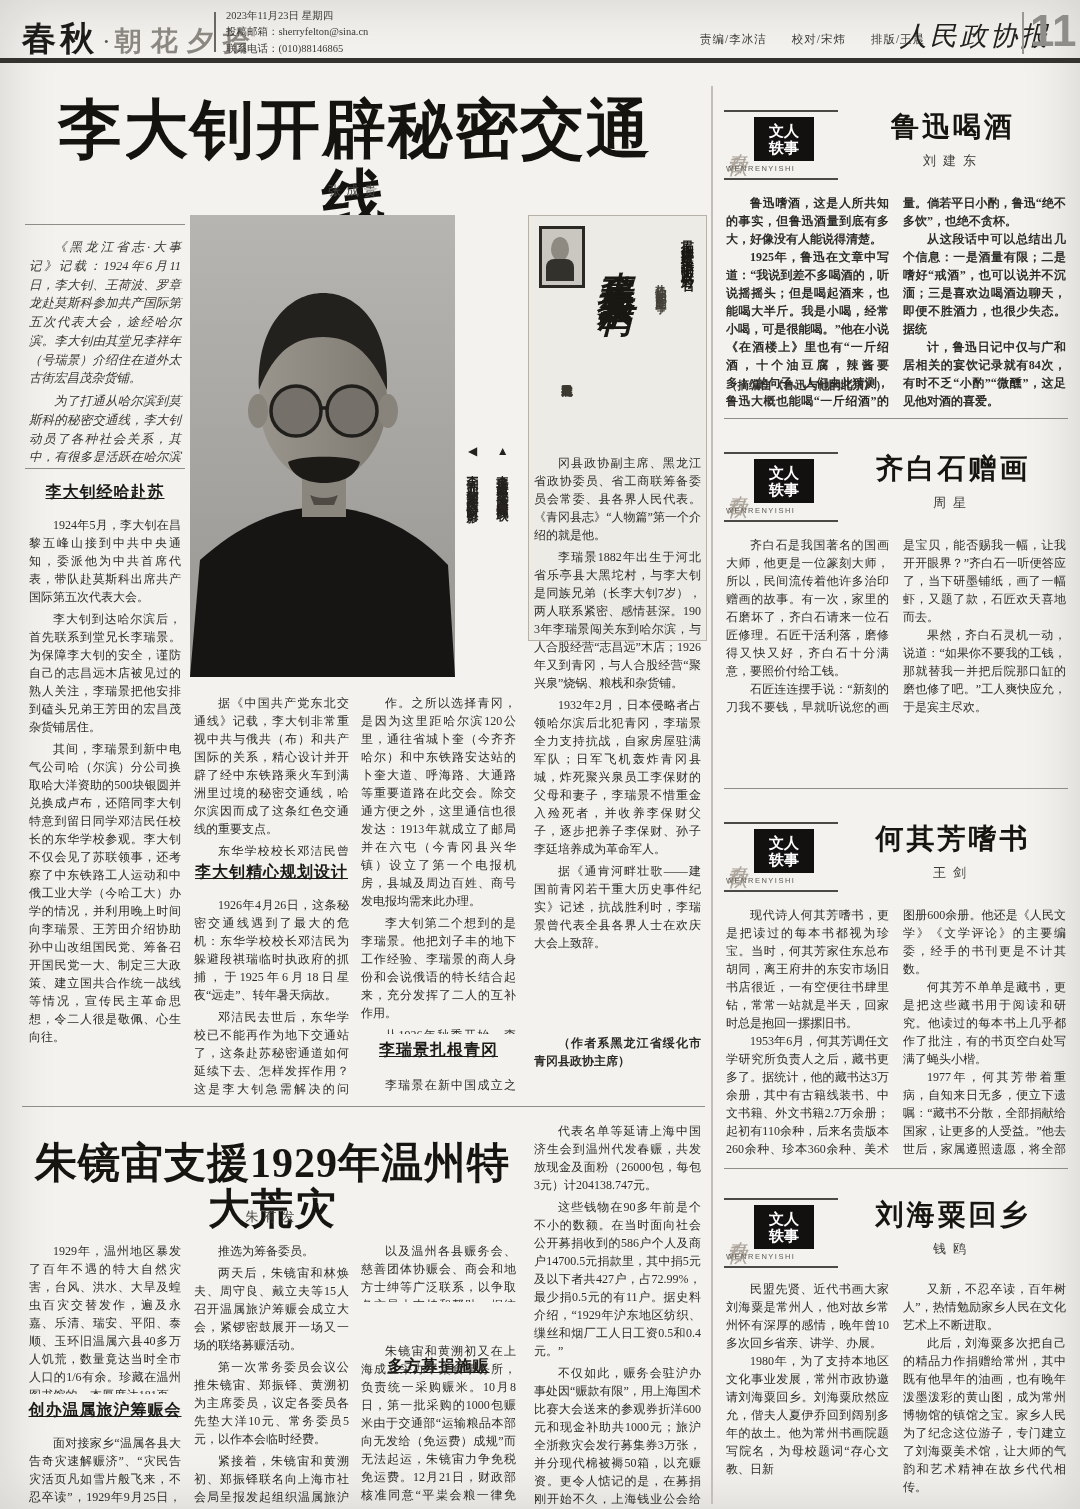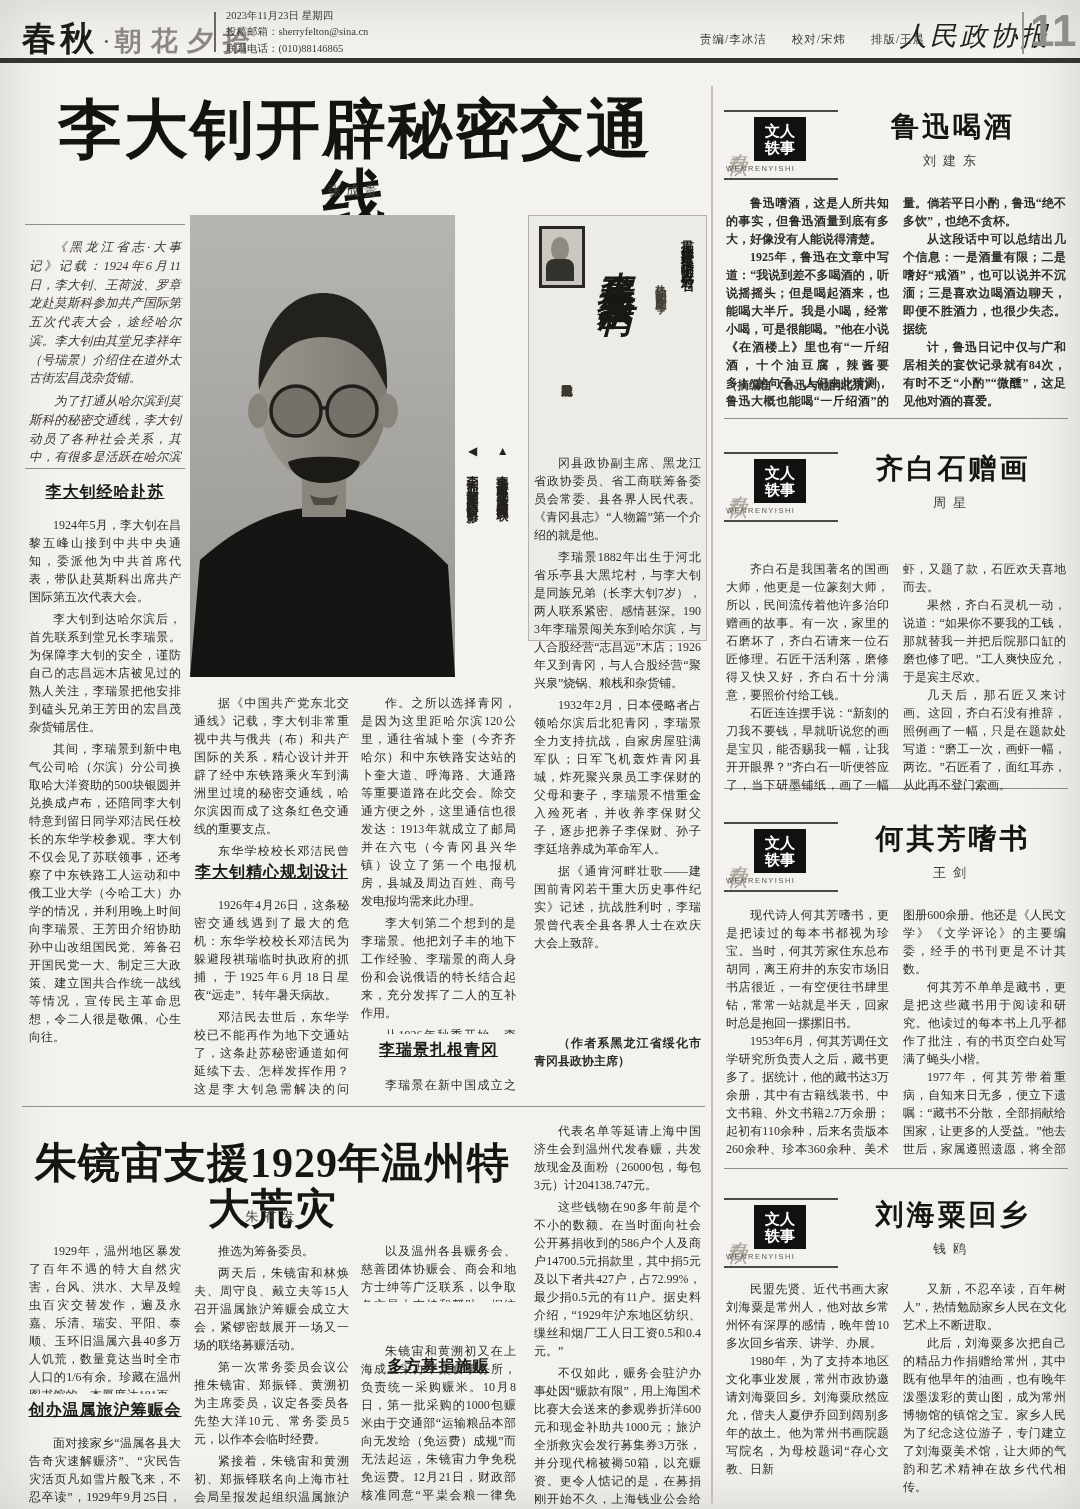--- a/index.html
+++ b/index.html
@@ -44,21 +44,21 @@
   .sb-article{position:absolute;left:718px;width:352px;}
   .sb-title{position:absolute;left:118px;right:0;font-weight:900;font-size:28px;color:#17150f;
             text-align:center;letter-spacing:3px;}
   .sb-author{position:absolute;left:118px;right:0;font-size:13px;color:#3c3a34;text-align:center;letter-spacing:7px;}
   .sb-text{position:absolute;left:8px;right:4px;column-count:2;column-gap:14px;
            font-size:12px;line-height:1.5;text-align:justify;word-break:break-all;overflow:hidden;}
   .sb-text p.para{margin:0;text-indent:2em;}
   .badge{position:absolute;left:6px;width:110px;border-top:2px solid #4c4a44;border-bottom:2px solid #4c4a44;padding:5px 2px;}
   .badge-row{display:flex;align-items:center;gap:7px;}
   .badge-seal{writing-mode:vertical-rl;font-style:italic;font-size:21px;color:#aba49a;line-height:1;letter-spacing:2px;}
-  .badge-box{width:52px;height:44px;background:#121110;color:#fff;display:flex;flex-direction:column;
+  .badge-box{width:60px;height:44px;background:#121110;color:#fff;display:flex;flex-direction:column;
              align-items:center;justify-content:center;font-family:"Liberation Sans","DejaVu Sans",sans-serif;
              font-weight:900;font-size:15px;line-height:1.15;}
   .badge-caption{font-family:"Liberation Sans","DejaVu Sans",sans-serif;font-size:7.5px;color:#5d5a54;
                  letter-spacing:1.5px;margin-top:3px;}
 </style>
 </head>
 <body>
 
 <div class="page">
 
@@ -235,25 +235,24 @@
         <span class="badge-seal">春秋</span>
         <span class="badge-box">
           <span>文人</span>
           <span>轶事</span>
         </span>
       </div>
       <div class="badge-caption">WENRENYISHI</div>
     </div>
     <div class="sb-title" style="top:30px;">齐白石赠画</div>
     <div class="sb-author" style="top:74px;">周星</div>
-    <div class="sb-text" style="top:116px;height:244px;margin-top:24px;">
+    <div class="sb-text" style="top:116px;height:244px;">
         <p class="para">齐白石是我国著名的国画大师，他更是一位篆刻大师，所以，民间流传着他许多治印赠画的故事。有一次，家里的石磨坏了，齐白石请来一位石匠修理。石匠干活利落，磨修得又快又好，齐白石十分满意，要照价付给工钱。</p>
         <p class="para">石匠连连摆手说：“新刻的刀我不要钱，早就听说您的画是宝贝，能否赐我一幅，让我开开眼界？”齐白石一听便答应了，当下研墨铺纸，画了一幅虾，又题了款，石匠欢天喜地而去。</p>
         <p class="para">果然，齐白石灵机一动，说道：“如果你不要我的工钱，那就替我一并把后院那口缸的磨也修了吧。”工人爽快应允，于是宾主尽欢。</p>
-        <p class="para">几天后，那石匠又来讨画。这回，齐白石没有推辞，照例画了一幅，只是在题款处写道：“磨工一次，画虾一幅，两讫。”石匠看了，面红耳赤，从此再不登门索画。</p>
       </div>
   </div>
 
   <div class="sb-article" style="top:790px;height:376px;">
     <div class="badge" style="top:32px;">
       <div class="badge-row">
         <span class="badge-seal">春秋</span>
         <span class="badge-box">
           <span>文人</span>
           <span>轶事</span>

